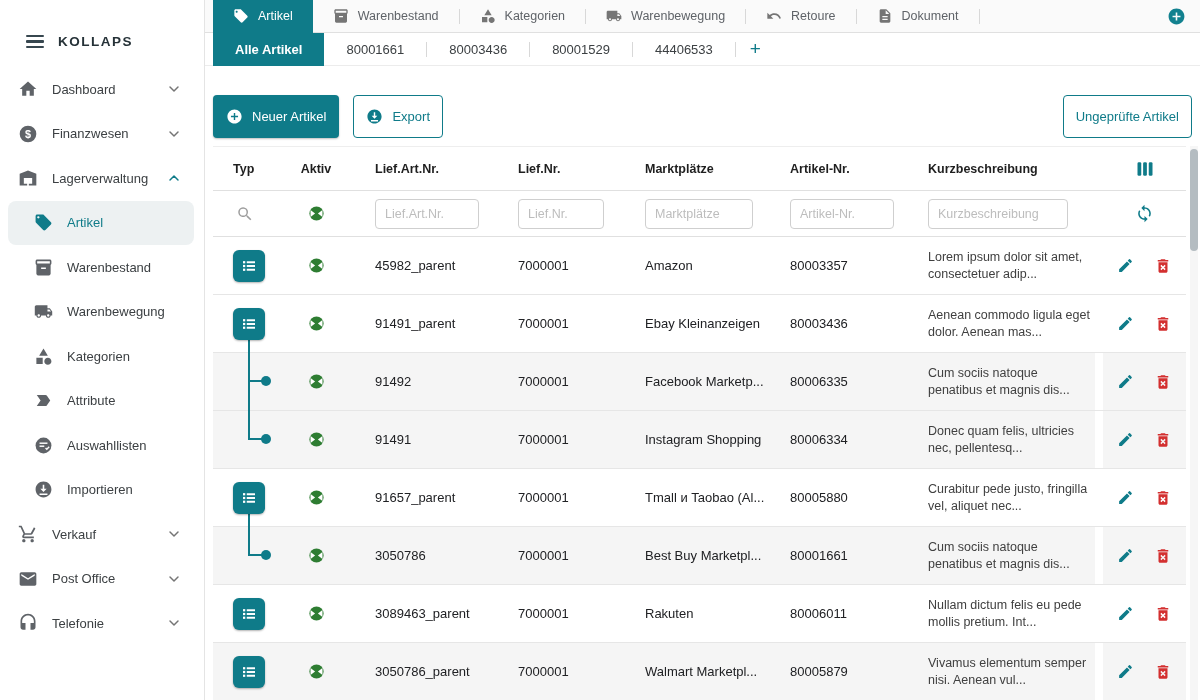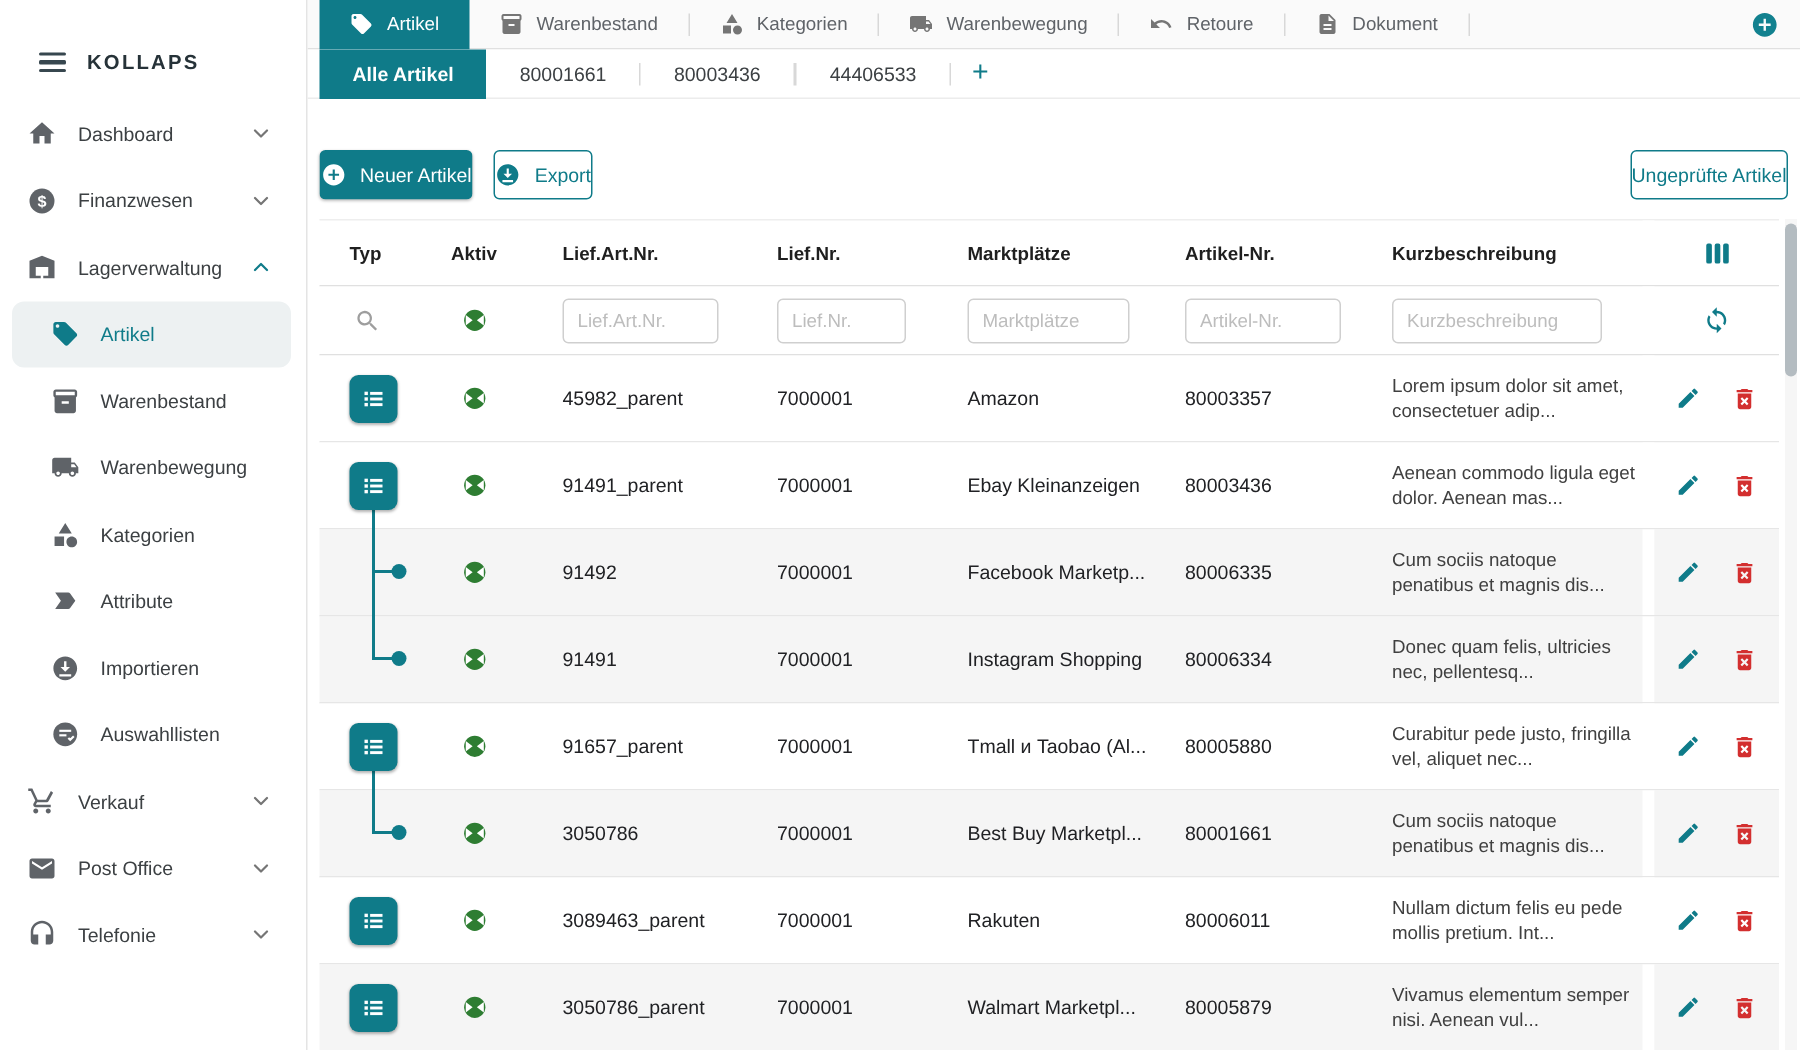--- a/index.html
+++ b/index.html
@@ -40,21 +40,21 @@
   .tabsep { width:1px; height:15px; background:#d8d8d8; }
   .subtab { height:33px; display:flex; align-items:center; padding:0 22px;
     font-size:13px; color:#3c4043; cursor:pointer; }
   .subtab.active { background:#0f7b89; color:#fff; font-weight:bold; }
   .add-tab-plus { color:#0f7b89; font-size:19px; font-weight:500; padding:0 14px; cursor:pointer; }
   .strip-add { position:absolute; right:14px; top:7px; width:19px; height:19px;
     color:#12818f; cursor:pointer; }
 
   
   .toolbar { display:flex; align-items:center; margin:34px 8px 0 8px; height:33px; }
-  .btn { display:flex; align-items:center; gap:9px; height:33px; padding:0 0;
+  .btn { display:flex; align-items:center; gap:9px; height:43px; padding:0 12px;
     border-radius:4px; font-size:13px; font-weight:500; cursor:pointer; border:1px solid transparent; }
   .btn .bico { width:17px; height:17px; }
   .btn-primary { background:#0f7b89; color:#fff; box-shadow:0 1px 2px rgba(0,0,0,.25); }
   .btn-outline { background:#fff; color:#0f7b89; border-color:#0f7b89; }
   .btn + .btn { margin-left:14px; }
   .toolbar .spacer { flex:1; }
 
   
   .table-wrap { margin:13px 0 0 8px; width:973px; font-size:13px; }
   .trow, .hrow, .frow { display:flex; align-items:stretch; position:relative; }
@@ -268,29 +268,29 @@
     <span>Kategorien</span>
   </div>
   <div class="sub-item">
     <svg class="ic nico">
         <use href="#i-label-arrow"></use>
       </svg>
     <span>Attribute</span>
   </div>
   <div class="sub-item">
     <svg class="ic nico">
+        <use href="#i-checklist-circle"></use>
+      </svg>
+    <span>Auswahllisten</span>
+  </div>
+  <div class="sub-item">
+    <svg class="ic nico">
         <use href="#i-download-circle"></use>
       </svg>
     <span>Importieren</span>
-  </div>
-  <div class="sub-item">
-    <svg class="ic nico">
-        <use href="#i-checklist-circle"></use>
-      </svg>
-    <span>Auswahllisten</span>
   </div>
 
   <div class="nav-item">
     <svg class="ic nico">
         <use href="#i-cart"></use>
       </svg>
     <span>Verkauf</span>
     <svg class="ic chev" width="16" height="16">
         <use href="#i-chev"></use>
       </svg>
@@ -369,20 +369,23 @@
       <span>Alle Artikel</span>
     </div>
     <div class="subtab">
       <span>80001661</span>
     </div>
     <div class="tabsep"></div>
     <div class="subtab">
       <span>80003436</span>
     </div>
     <div class="tabsep"></div>
+    <div class="subtab">
+      <span>80001529</span>
+    </div>
     <div class="tabsep"></div>
     <div class="subtab">
       <span>44406533</span>
     </div>
     <div class="tabsep"></div>
     <div class="add-tab-plus">+</div>
   </div>
 
   <div class="toolbar">
     <div class="btn btn-primary">

